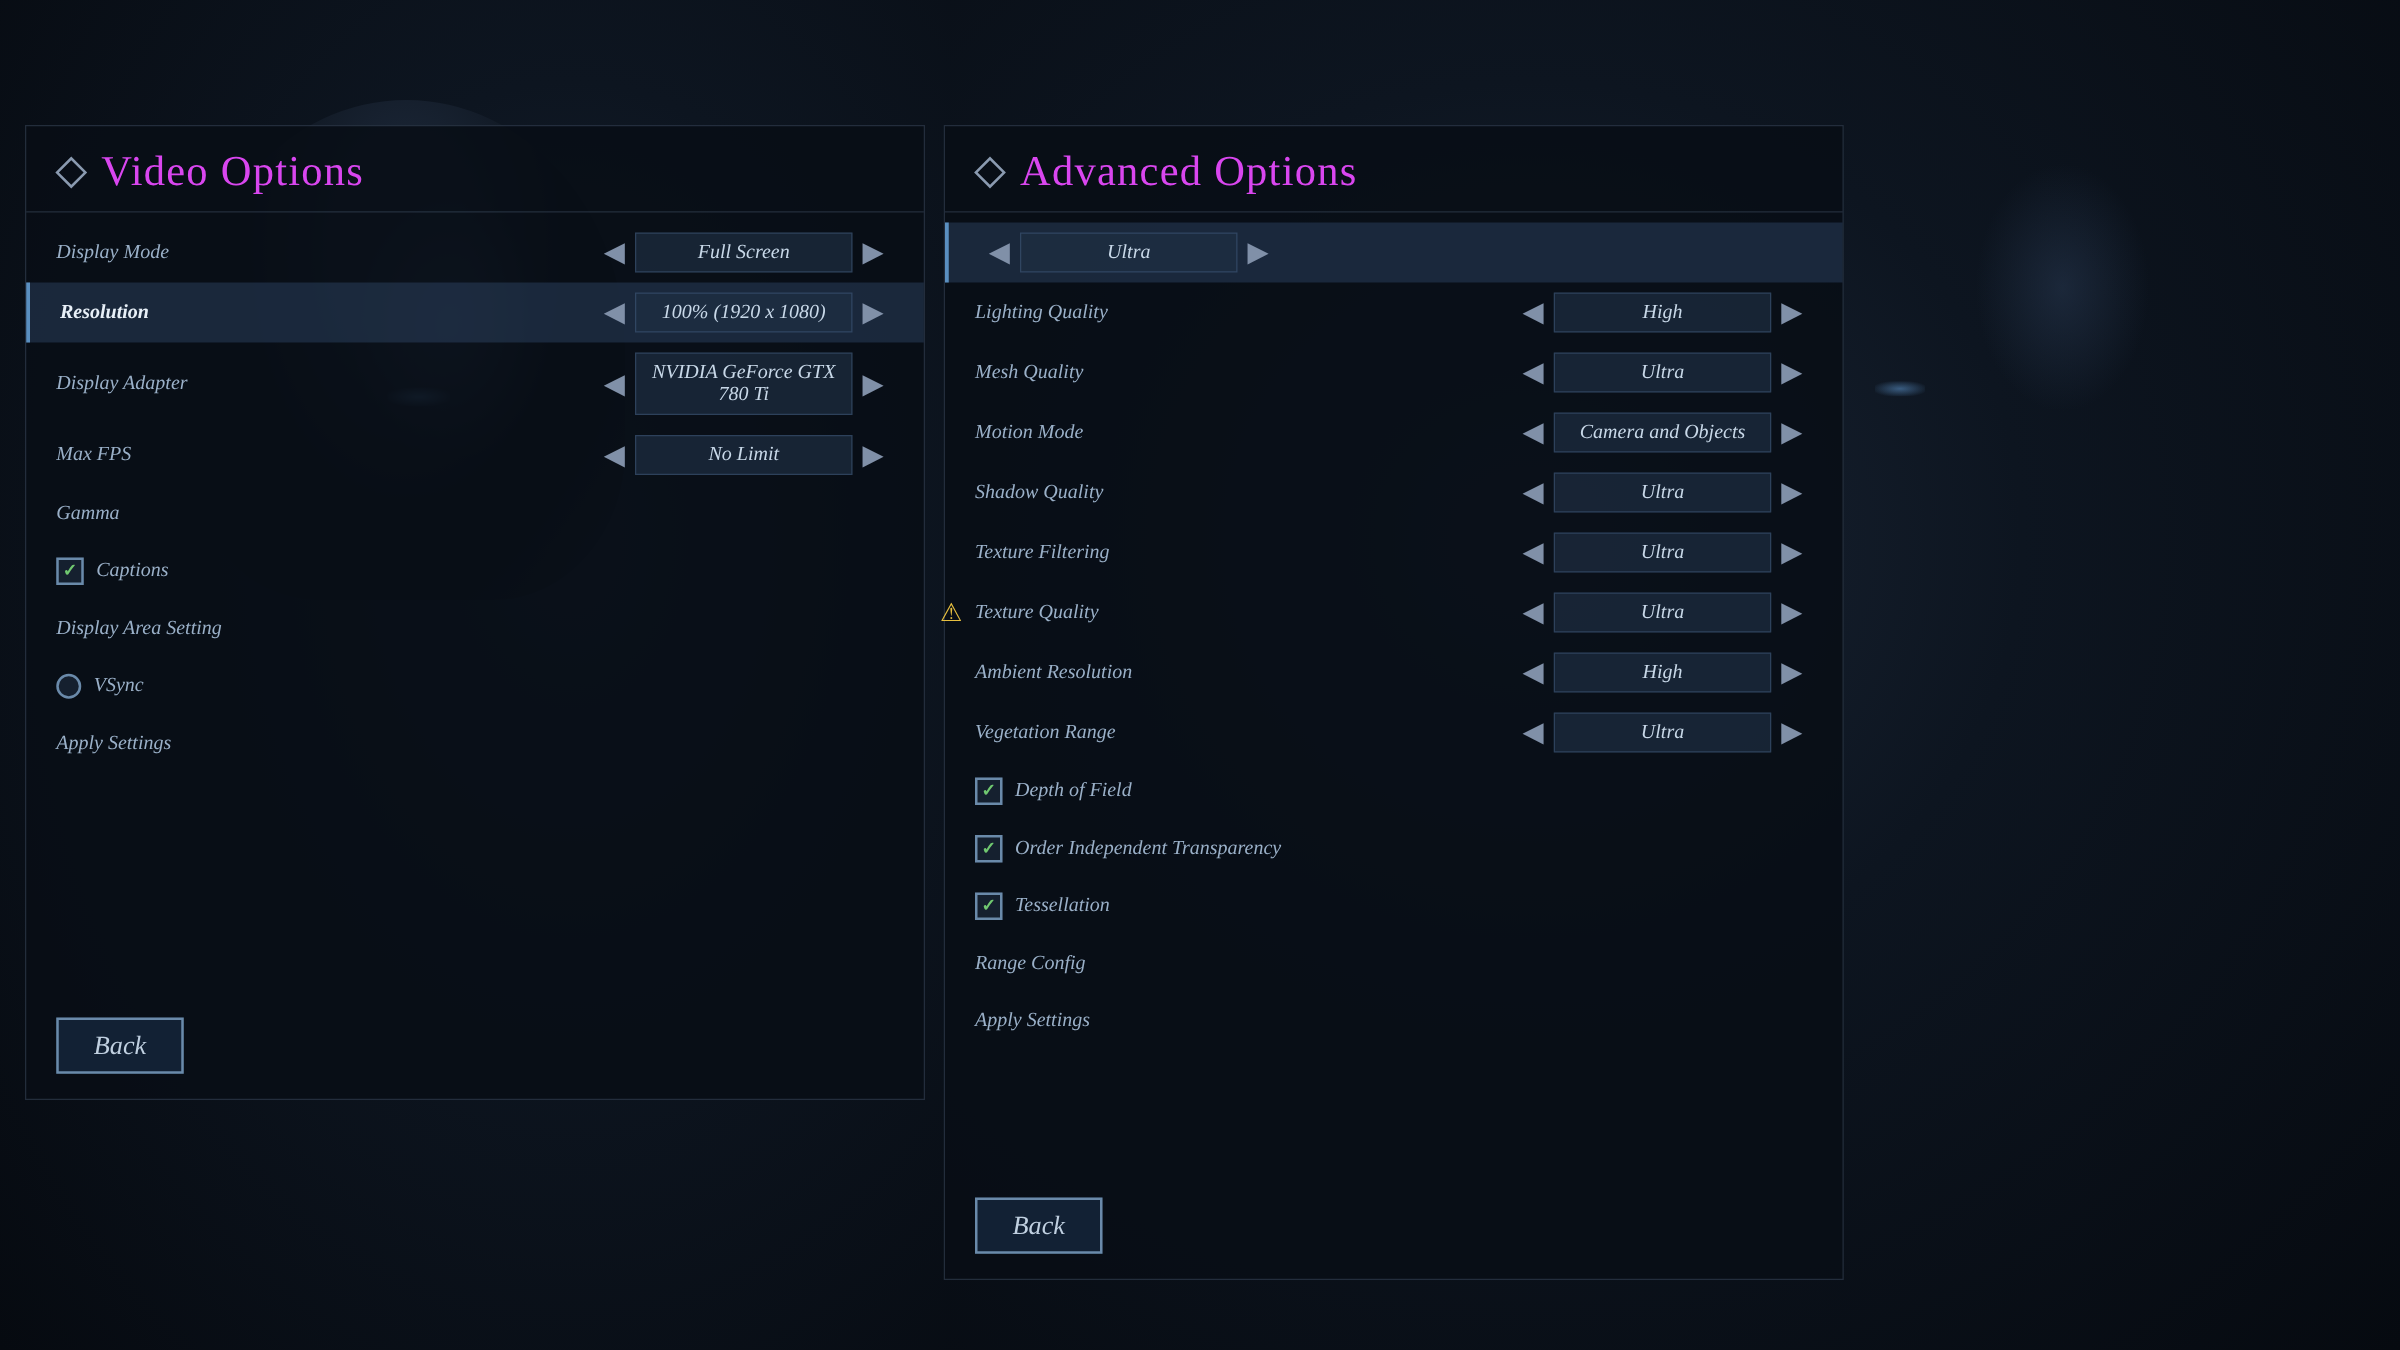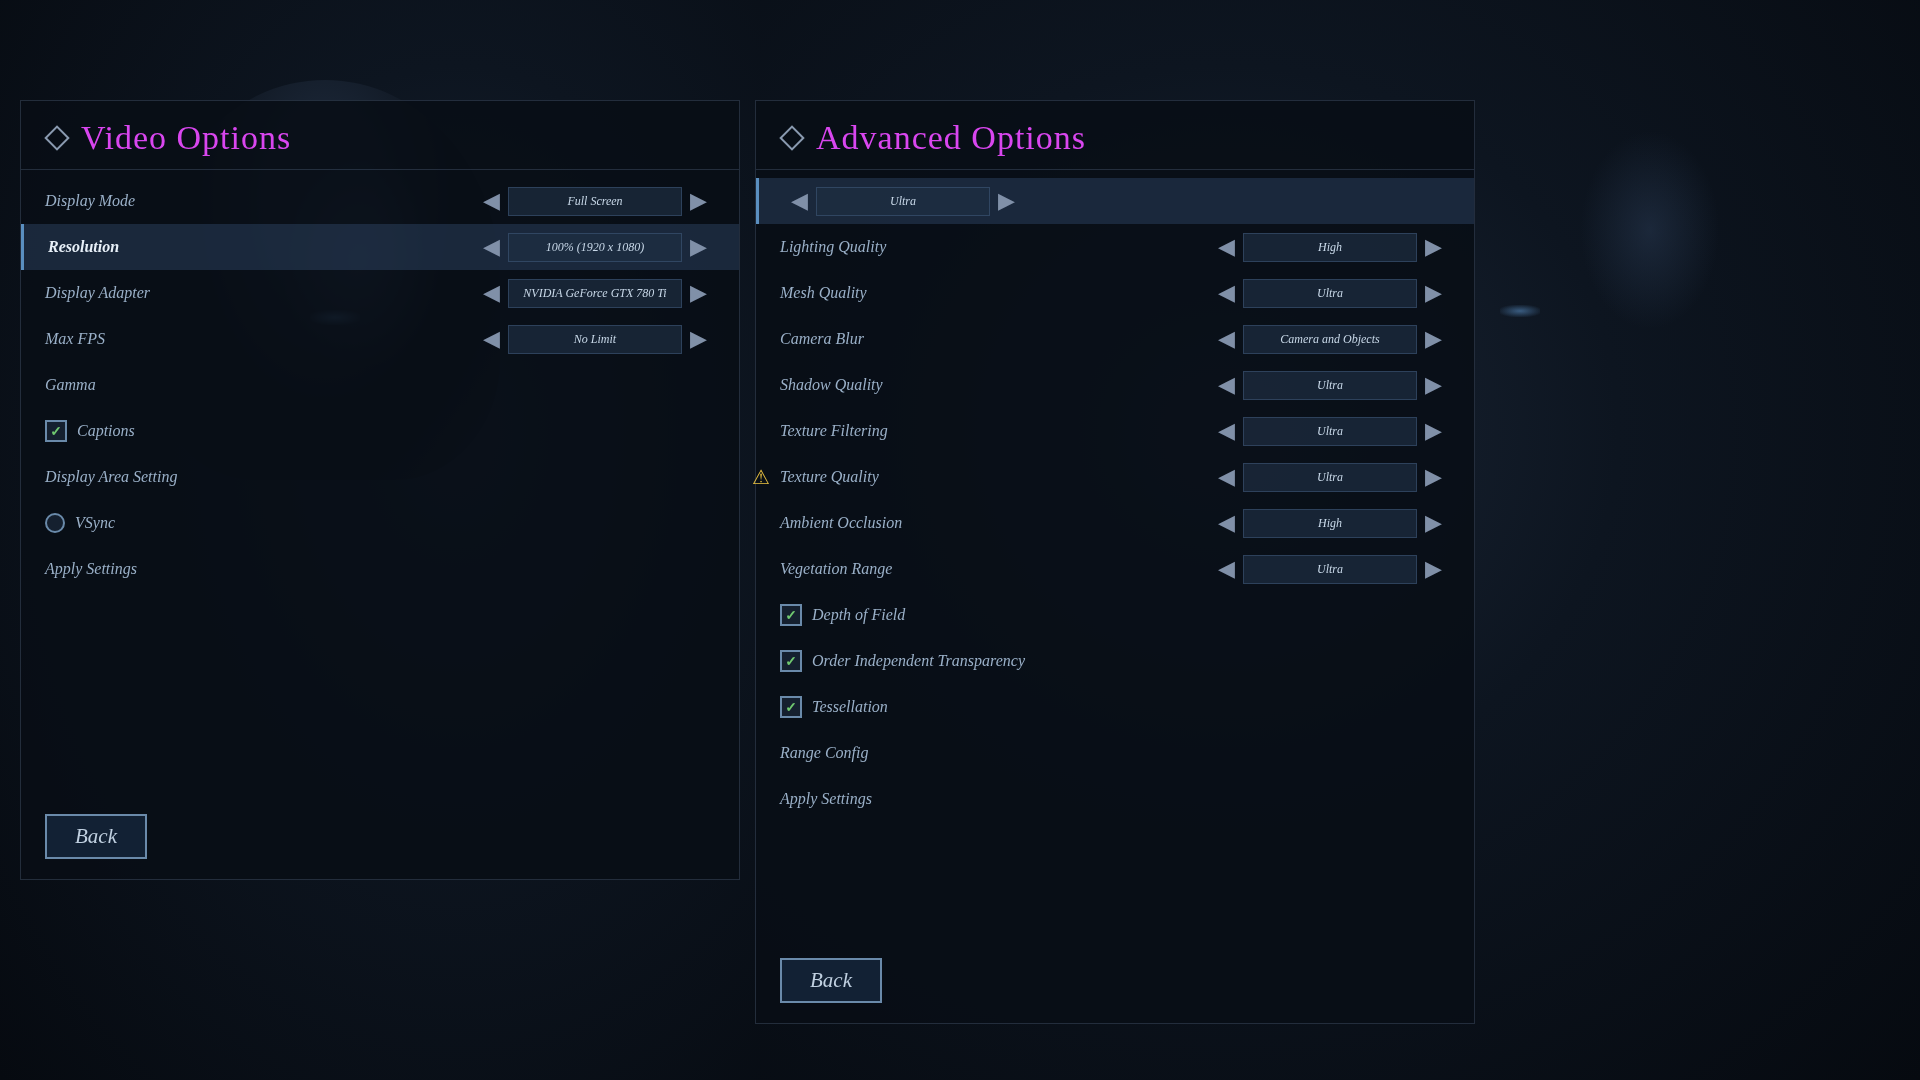--- a/index.html
+++ b/index.html
@@ -134,21 +134,21 @@
       padding: 4px 8px;
       flex-shrink: 0;
       line-height: 1;
     }
 
     .selector-value {
       flex: 1;
       text-align: center;
       background: rgba(30, 45, 65, 0.7);
       color: #c8d8e8;
-      font-size: 12px;
+      font-size: 16px;
       padding: 6px 8px;
       border: 1px solid rgba(80, 110, 150, 0.4);
       font-style: italic;
     }
 
     
     .checkbox-icon {
       width: 22px;
       height: 22px;
       border: 2px solid #6a8aaa;
@@ -360,21 +360,21 @@
       </div>
       <div class="setting-row">
         <span class="setting-label">Mesh Quality</span>
         <div class="selector">
           <span class="arrow-btn">◀</span>
           <span class="selector-value">Ultra</span>
           <span class="arrow-btn">▶</span>
         </div>
       </div>
       <div class="setting-row">
-        <span class="setting-label">Camera Blur</span>
+        <span class="setting-label">Motion Mode</span>
         <div class="selector">
           <span class="arrow-btn">◀</span>
           <span class="selector-value">Camera and Objects</span>
           <span class="arrow-btn">▶</span>
         </div>
       </div>
       <div class="setting-row">
         <span class="setting-label">Shadow Quality</span>
         <div class="selector">
           <span class="arrow-btn">◀</span>
@@ -393,21 +393,21 @@
       <div class="setting-row">
         <div class="warning-icon"></div>
         <span class="setting-label">Texture Quality</span>
         <div class="selector">
           <span class="arrow-btn">◀</span>
           <span class="selector-value">Ultra</span>
           <span class="arrow-btn">▶</span>
         </div>
       </div>
       <div class="setting-row">
-        <span class="setting-label">Ambient Occlusion</span>
+        <span class="setting-label">Ambient Resolution</span>
         <div class="selector">
           <span class="arrow-btn">◀</span>
           <span class="selector-value">High</span>
           <span class="arrow-btn">▶</span>
         </div>
       </div>
       <div class="setting-row">
         <span class="setting-label">Vegetation Range</span>
         <div class="selector">
           <span class="arrow-btn">◀</span>

